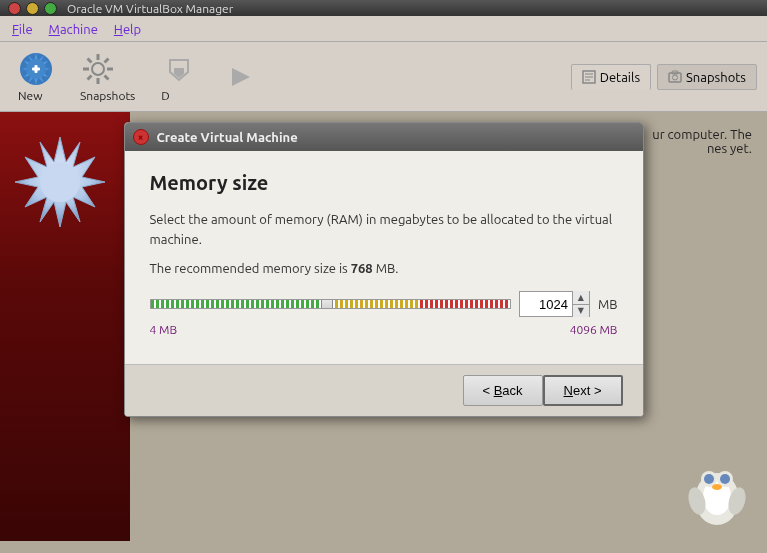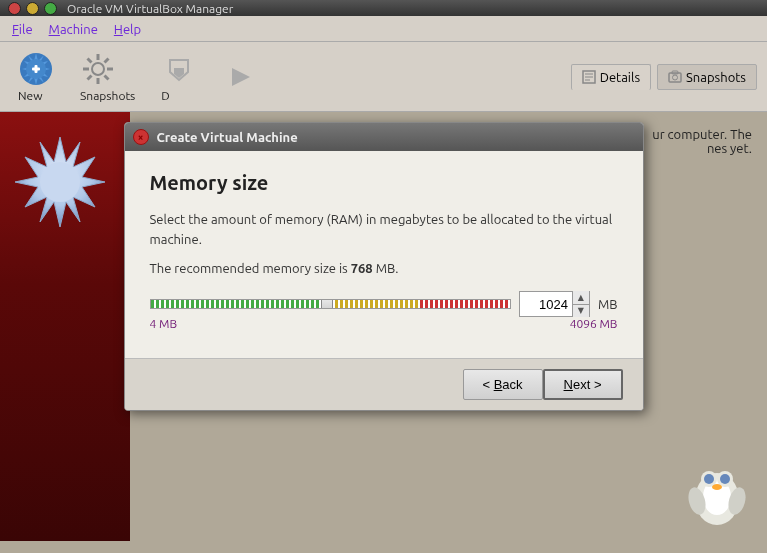--- a/index.html
+++ b/index.html
@@ -223,21 +223,21 @@
       color: #333;
       margin-bottom: 16px;
     }
     .dialog-rec strong { font-weight: bold; }
 
     
     .slider-row {
       display: flex;
       align-items: center;
       gap: 8px;
-      margin-bottom: 0;
+      margin-bottom: 6px;
     }
     .slider-container {
       flex: 1;
       position: relative;
       height: 22px;
     }
     .slider-track {
       position: absolute;
       top: 50%;
       transform: translateY(-50%);

